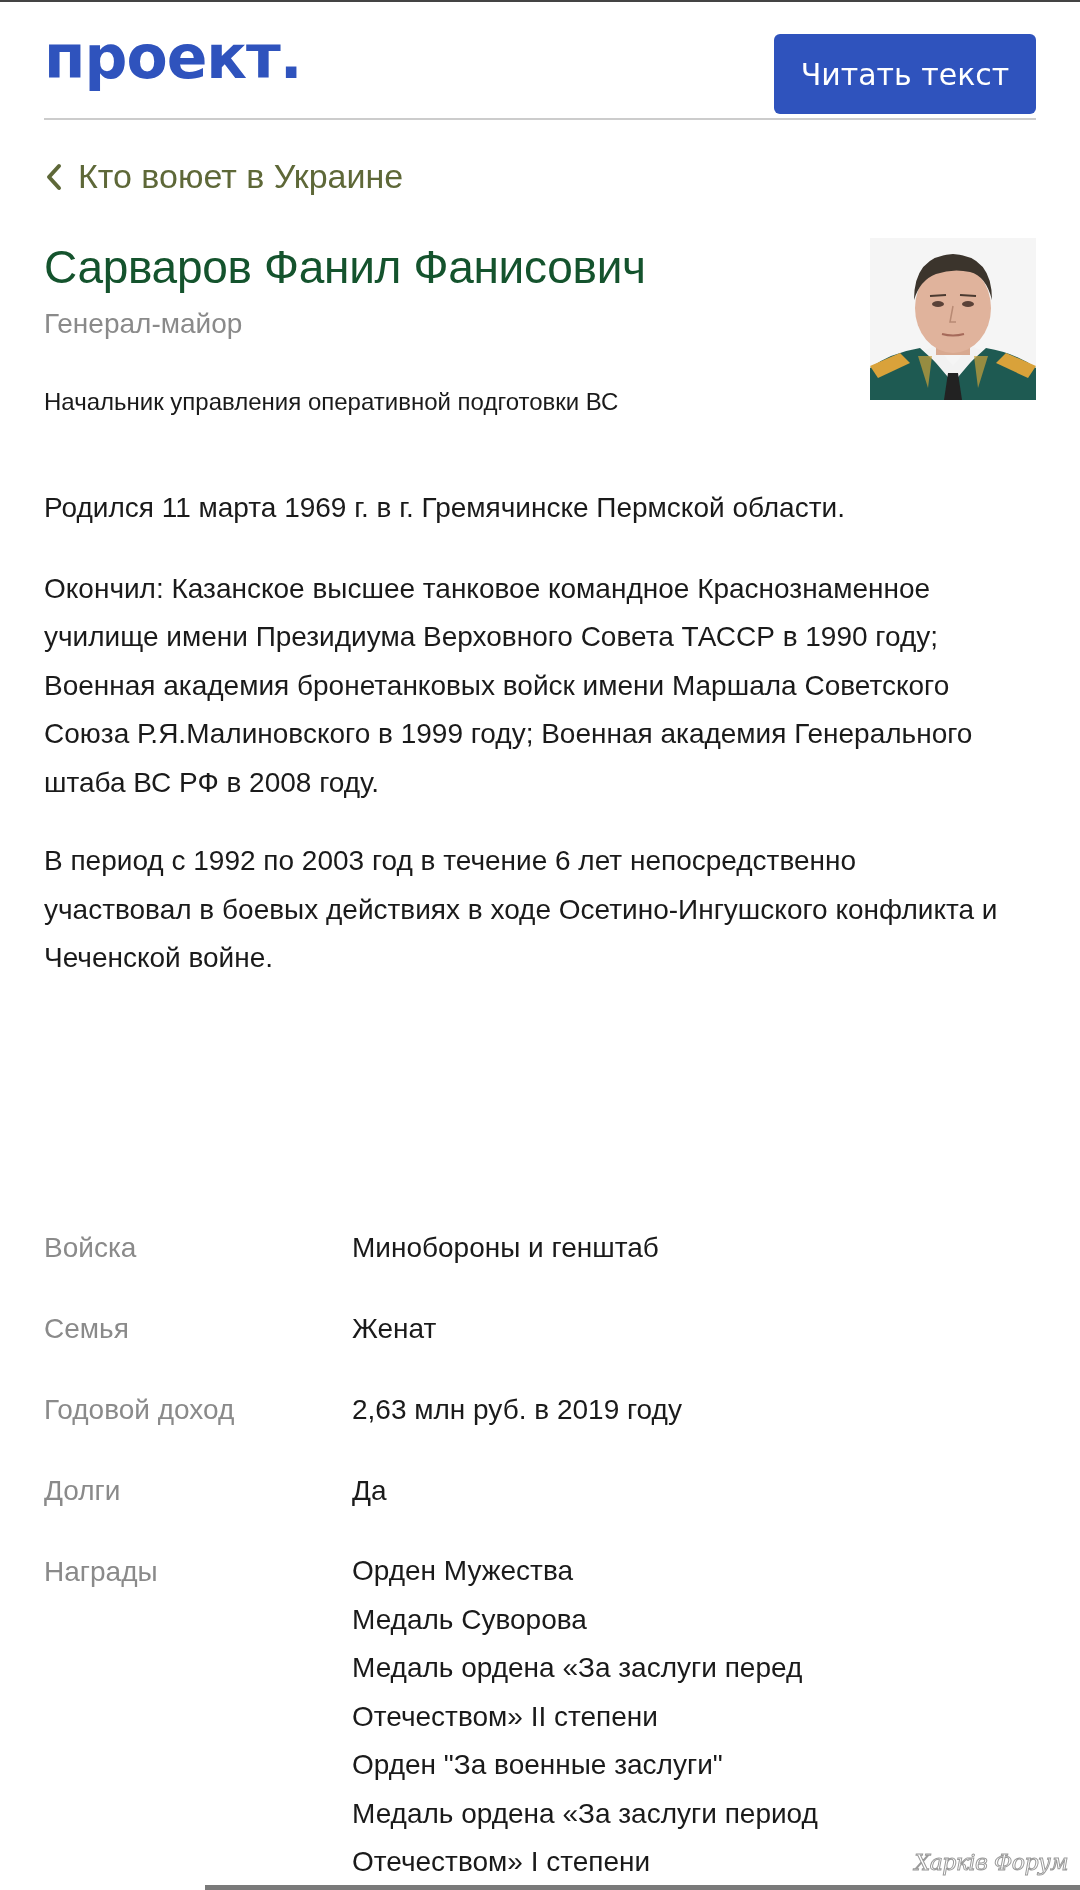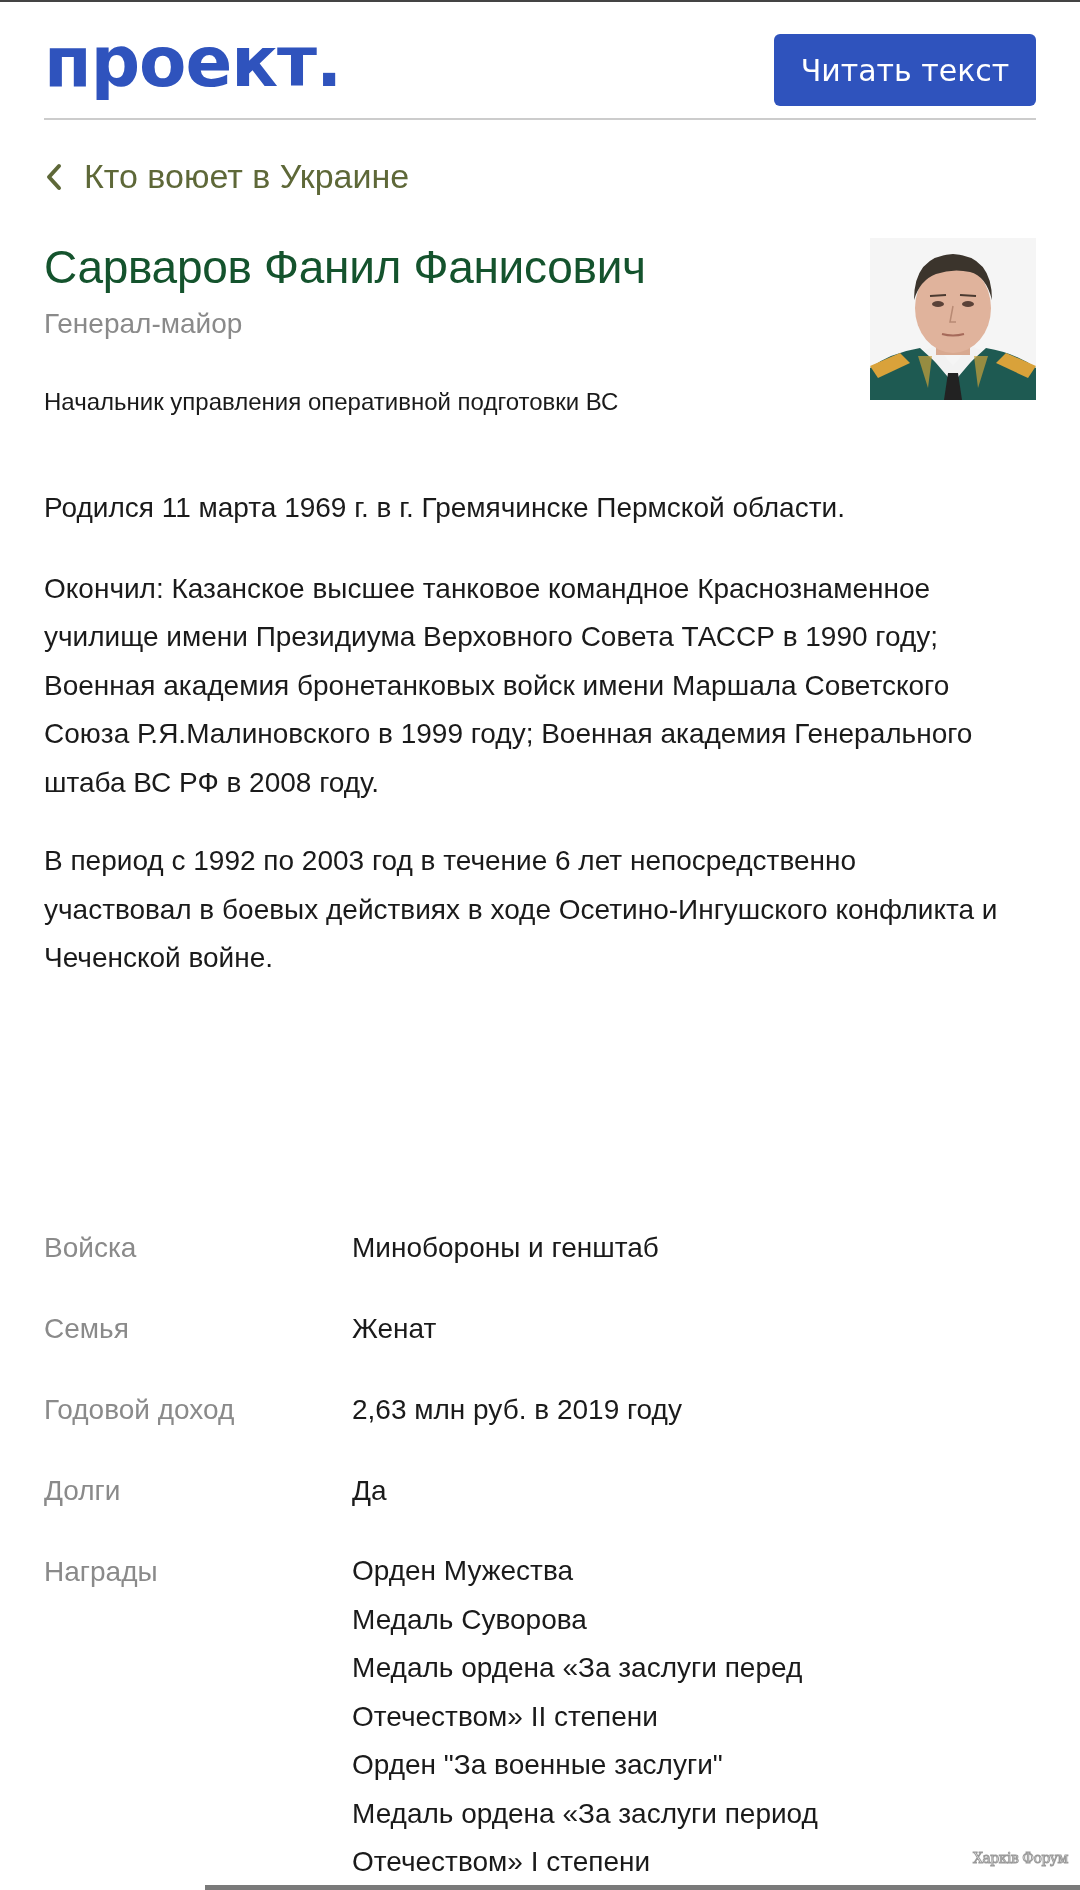--- a/index.html
+++ b/index.html
@@ -10,32 +10,32 @@
       position: relative;
       border-top: 2px solid #444444;
     }
     .header {
       position: absolute; left: 44px; right: 44px; top: 0; height: 118px;
       border-bottom: 2px solid #cccccc;
     }
     .logo {
       position: absolute; left: 0; top: 20px;
       font-family: "DejaVu Sans", sans-serif;
-      font-weight: bold; font-size: 69px; letter-spacing: -1px;
+      font-weight: bold; font-size: 60px; letter-spacing: -1px;
       color: #2f53bd;
     }
     .read-btn {
-      position: absolute; right: 0; top: 32px; width: 262px; height: 72px;
+      position: absolute; right: 0; top: 32px; width: 262px; height: 80px;
       background: #2f53bd; color: #ffffff; border: none; border-radius: 6px;
       font-family: "DejaVu Sans", sans-serif; font-size: 30px; font-weight: 500;
       display: flex; align-items: center; justify-content: center; cursor: pointer;
     }
     .breadcrumb {
       position: absolute; left: 44px; top: 155px;
-      display: flex; align-items: center; gap: 20px;
+      display: flex; align-items: center; gap: 14px;
       color: #5e6838; font-size: 34px; cursor: pointer;
     }
     .chev { width: 20px; height: 30px; }
     .title {
       position: absolute; left: 44px; top: 238px;
       font-size: 46px; font-weight: normal; color: #14532d; letter-spacing: -0.3px;
     }
     .rank {
       position: absolute; left: 44px; top: 306px; font-size: 28px; color: #8a8a8a;
     }
@@ -55,21 +55,21 @@
     .facts {
       position: absolute; left: 44px; top: 1225px; width: 1000px;
       font-size: 28px;
     }
     .fact-row { display: flex; margin-bottom: 40px; line-height: 41px; }
     .fact-label { width: 308px; color: #8a8a8a; flex-shrink: 0; }
     .fact-value { color: #1a1a1a; }
     .awards { list-style: none; line-height: 48.5px; margin-top: -4px; }
     .watermark {
       position: absolute; right: 12px; top: 1848px;
-      font-family: "DejaVu Serif", serif; font-size: 14px; 
+      font-family: "DejaVu Serif", serif; font-size: 22px; font-style: italic;
       color: #ffffff; -webkit-text-stroke: 1px #9a9a9a; letter-spacing: -0.5px;
     }
     .bottom-bar {
       position: absolute; left: 205px; right: 0; bottom: 0; height: 5px; background: #7a7a7a;
     }
   </style>
 </head>
 <body>
 
 <div class="header">

